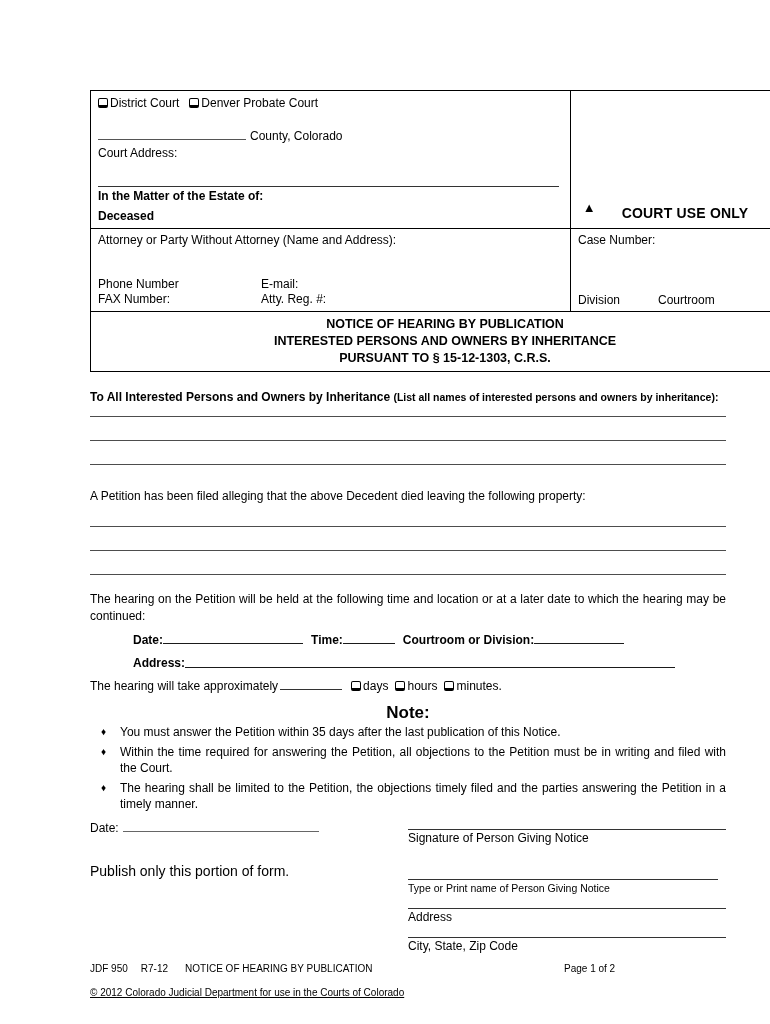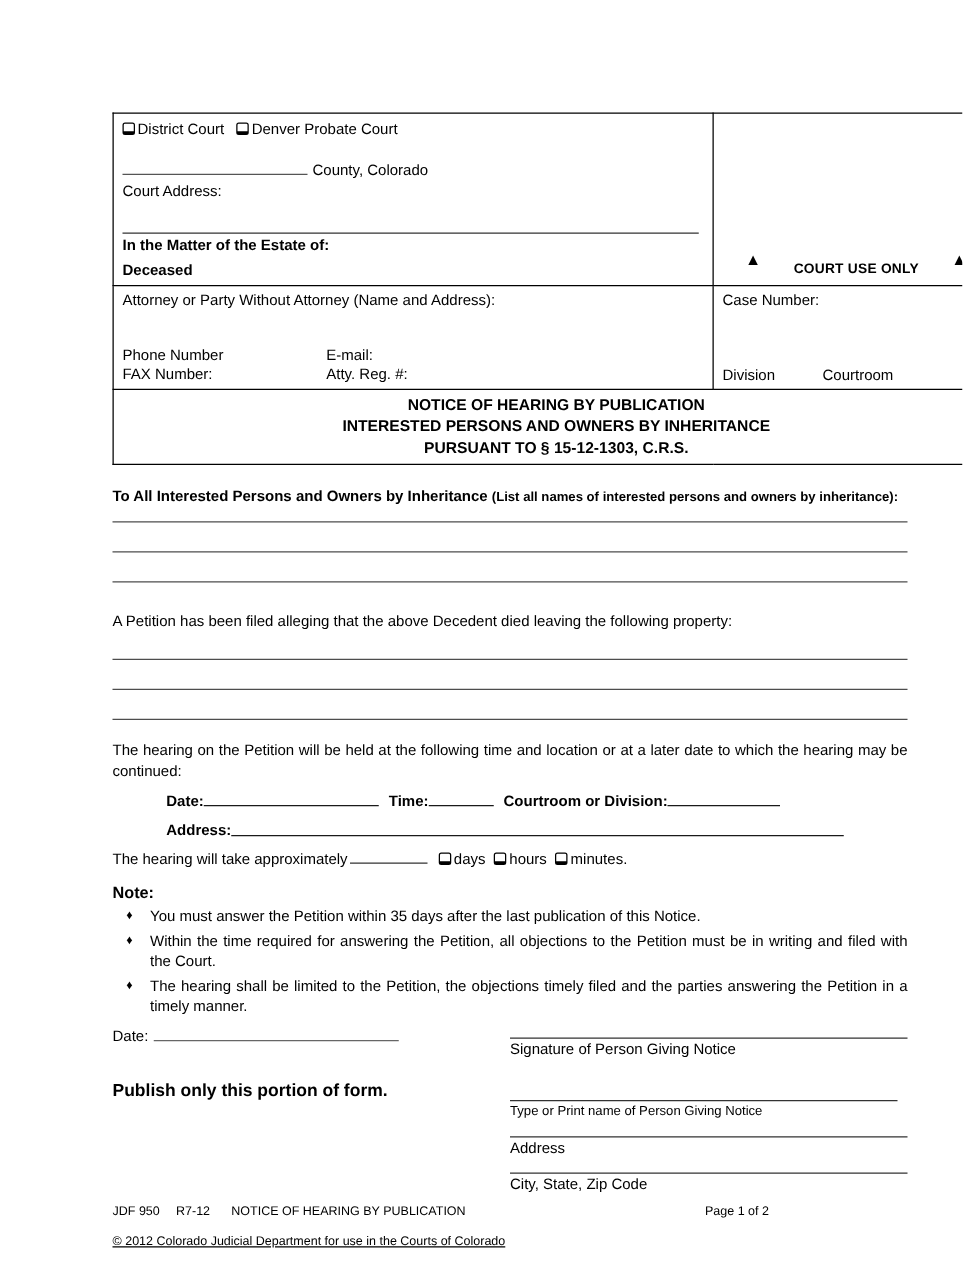--- a/index.html
+++ b/index.html
@@ -28,21 +28,21 @@
   .county-row { line-height:16px; margin-top:17px; }
   .uline { display:inline-block; border-bottom:1.3px solid #555; height:11px; }
   .county-line { width:148px; margin-right:4px; }
   .addr-label { line-height:16px; margin-top:1px; }
   .hline { border-top:1.5px solid #333; margin-top:25px; margin-right:4px; }
   .estate-label { font-weight:bold; line-height:17px; margin-top:1px; }
   .deceased-label { font-weight:bold; margin-top:auto; line-height:15px; }
   .court-use-cell-inner { height:129px; display:flex; flex-direction:column; justify-content:flex-end; }
   .court-use-row { display:flex; align-items:flex-end; justify-content:center; gap:26px; padding-bottom:3px; }
   .tri { font-size:13px; line-height:13px; position:relative; top:-7px; }
-  .court-use-text { font-weight:bold; font-size:11px; letter-spacing:0.2px; }
+  .court-use-text { font-weight:bold; font-size:14px; letter-spacing:0.2px; }
   .attorney-inner { height:74px; display:flex; flex-direction:column; justify-content:space-between; }
   .contact-grid { display:grid; grid-template-columns:163px auto; line-height:15px; }
   .case-inner { height:74px; display:flex; flex-direction:column; justify-content:space-between; }
   .division-label { display:inline-block; width:80px; }
   td.title-cell { text-align:center; font-weight:bold; font-size:12.5px; line-height:17px; padding:1px 4px 2px; }
 
   
   .to-all { margin-top:18px; line-height:15px; }
   .to-all-bold { font-weight:bold; font-size:12px; }
   .to-all-paren { font-weight:bold; font-size:10.5px; }
@@ -56,33 +56,33 @@
   .uline-b { display:inline-block; border-bottom:1.6px solid #1a1a1a; height:11px; }
   .date-fill { width:140px; }
   .time-fill { width:52px; }
   .cd-fill { width:90px; }
   .dt-sp { display:inline-block; width:8px; }
   .addr-row { margin-top:8px; padding-left:43px; font-weight:bold; line-height:15px; display:flex; }
   .addr-fill { flex:0 0 490px; border-bottom:1.6px solid #1a1a1a; height:12px; }
   .approx-row { margin-top:7px; line-height:16px; }
   .approx-fill { width:62px; margin:0 2px; border-bottom:1.4px solid #333; }
   .unit { margin-left:7px; white-space:nowrap; }
-  .note-h { margin-top:11px; font-weight:bold; font-size:13px; line-height:16px; }
+  .note-h { margin-top:11px; font-weight:bold; font-size:17px; line-height:16px;text-align:center; }
   .bullets { margin-top:3px; list-style:none; }
   .bullets li { display:flex; margin-bottom:4px; line-height:16px; }
   .diamond { flex:0 0 30px; padding-left:11px; font-size:10px; line-height:16px; }
   .bullet-text { flex:1; text-align:justify; }
 
   
   .sig-area { margin-top:6px; display:flex; }
   .sig-left { width:318px; }
   .sig-right { width:318px; }
   .date-bottom-row { line-height:15px; margin-top:2px; }
   .date-bottom-line { width:196px; border-bottom:1.5px solid #666; height:12px; margin-left:4px; }
-  .publish-h { margin-top:27px; font-weight:bold; font-size:14px; }
+  .publish-h { margin-top:27px; font-weight:normal; font-size:14px; }
   .sig-line { height:0; border-top:1.3px solid #333; }
   .sig-caption { line-height:15px; margin-top:1px; }
   .sl-1 { margin-top:11px; }
   .sl-2 { margin-top:33px; width:310px; }
   .sl-3 { margin-top:12px; }
   .sl-4 { margin-top:12px; }
   .cap-small { font-size:10.5px; }
 
   
   .footer-row { margin-top:8px; position:relative; font-size:10px; line-height:13px; }

